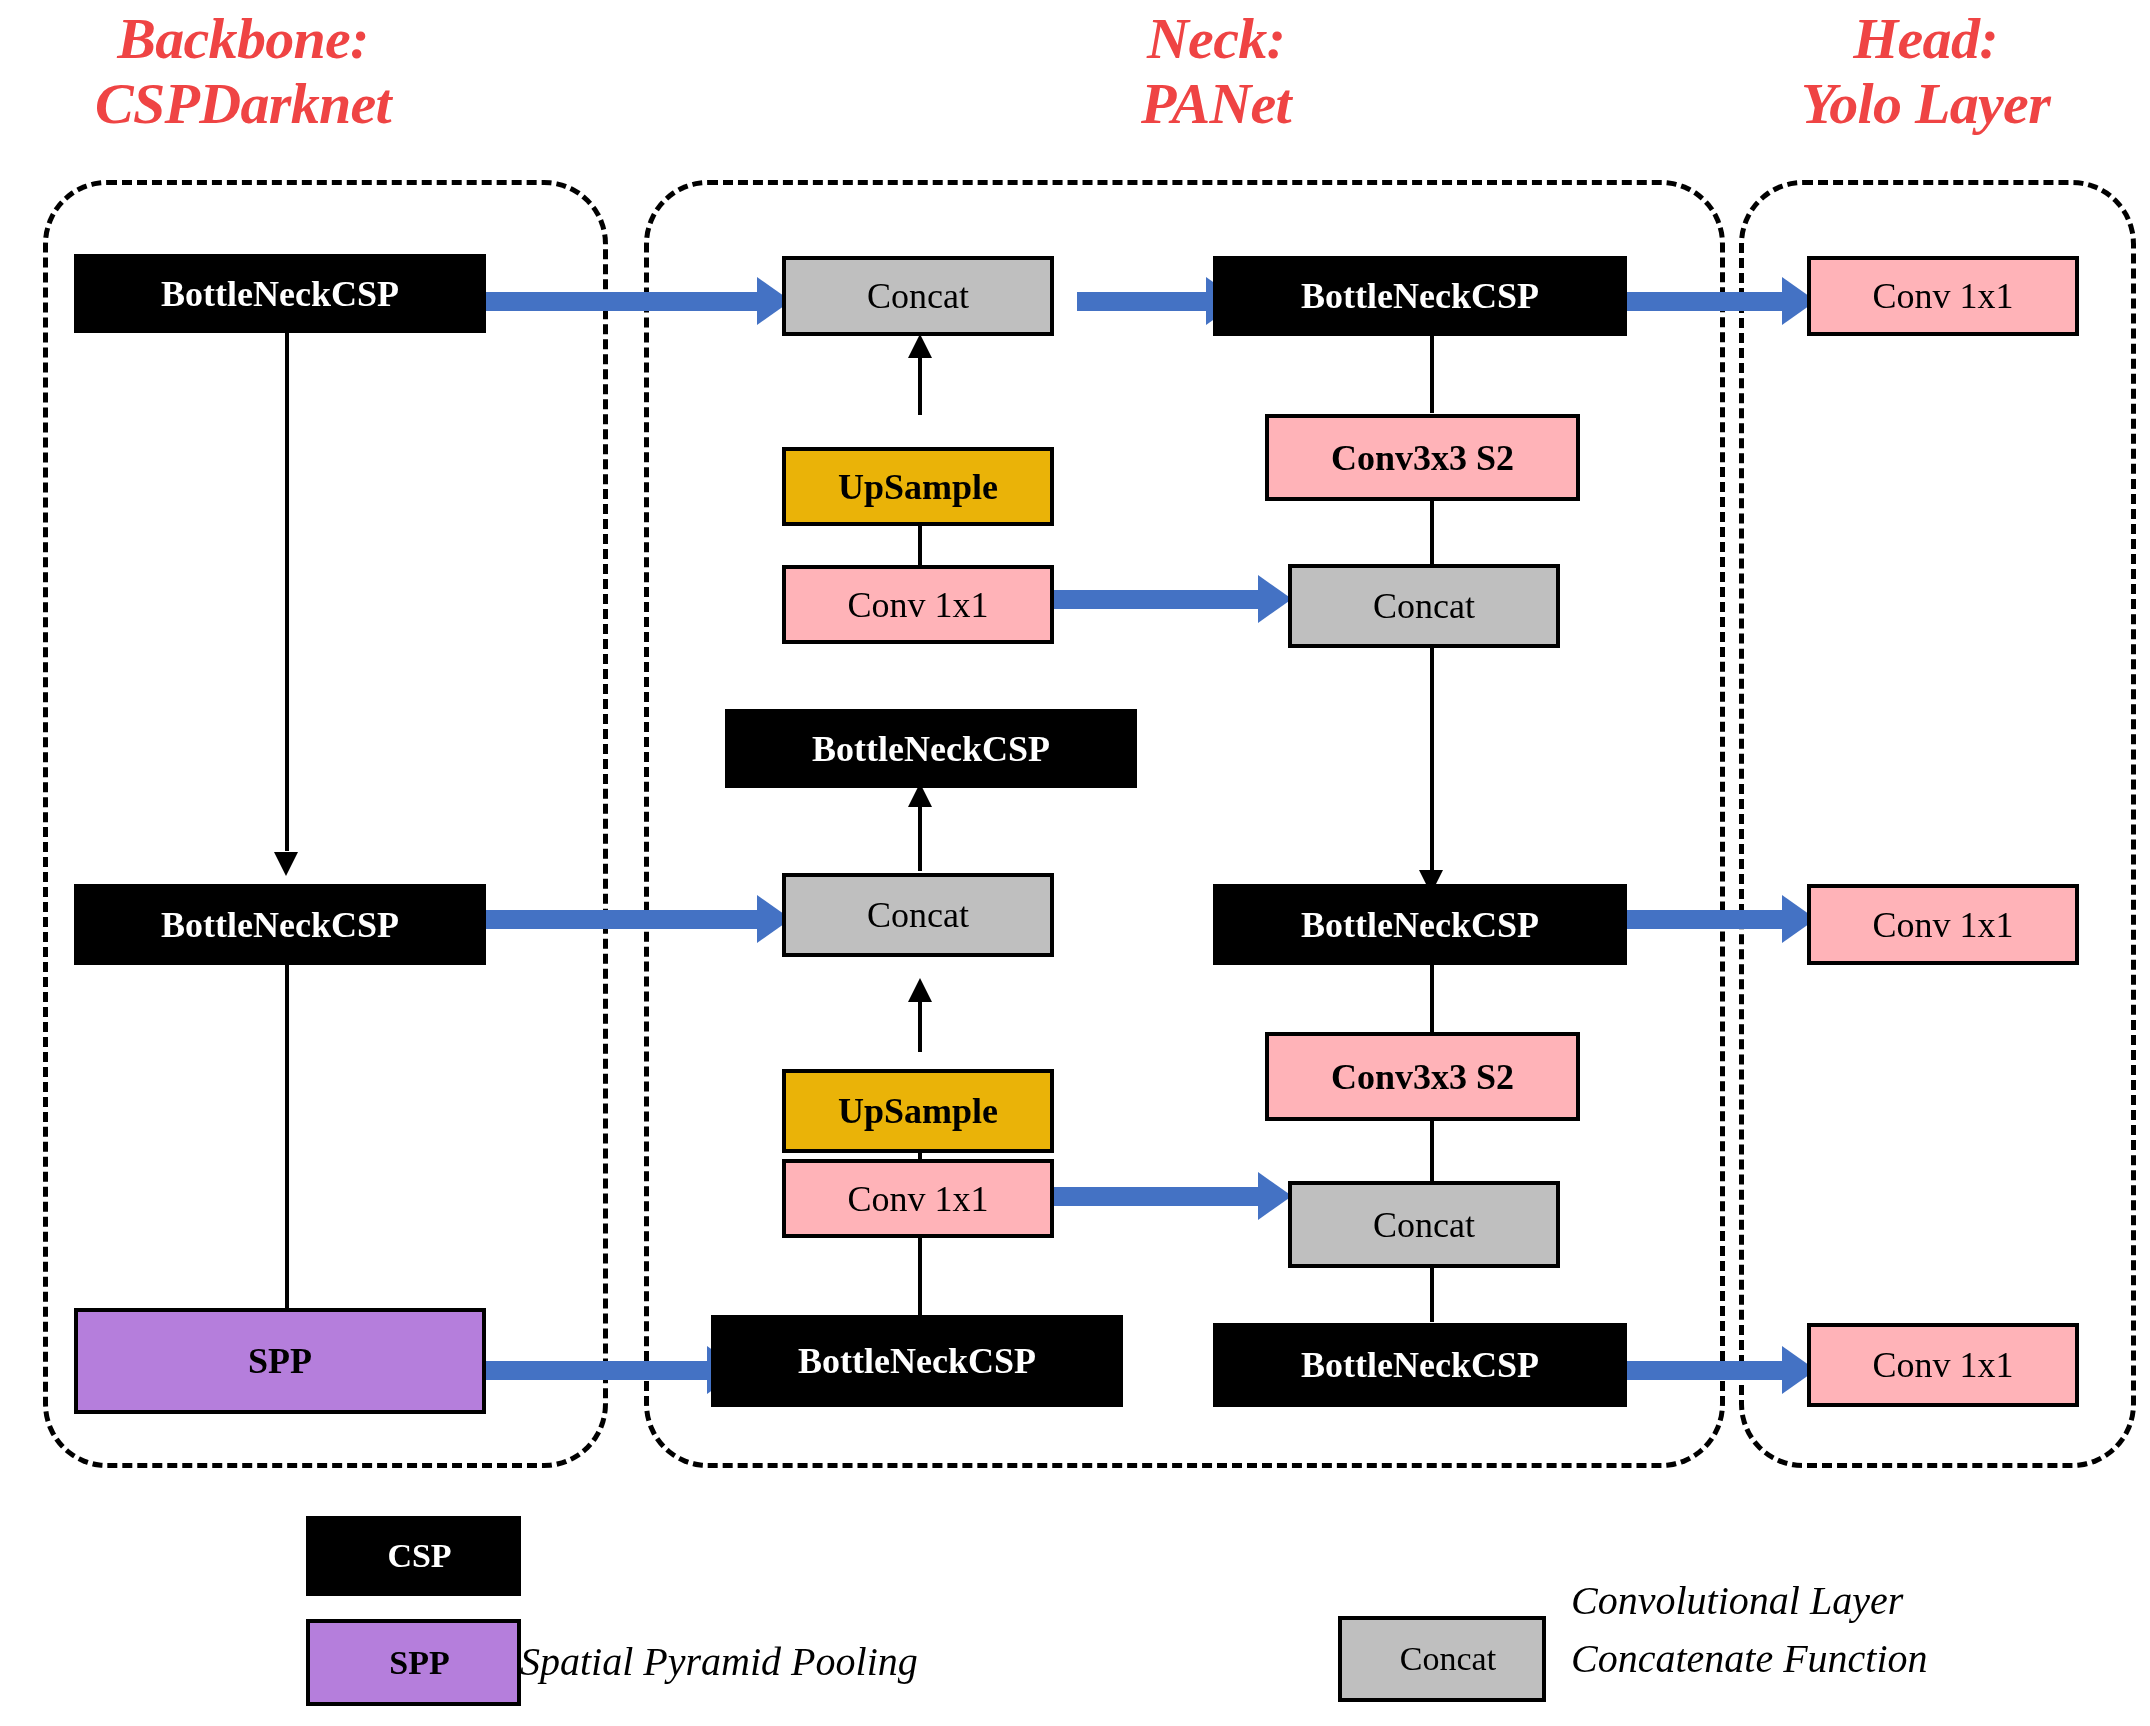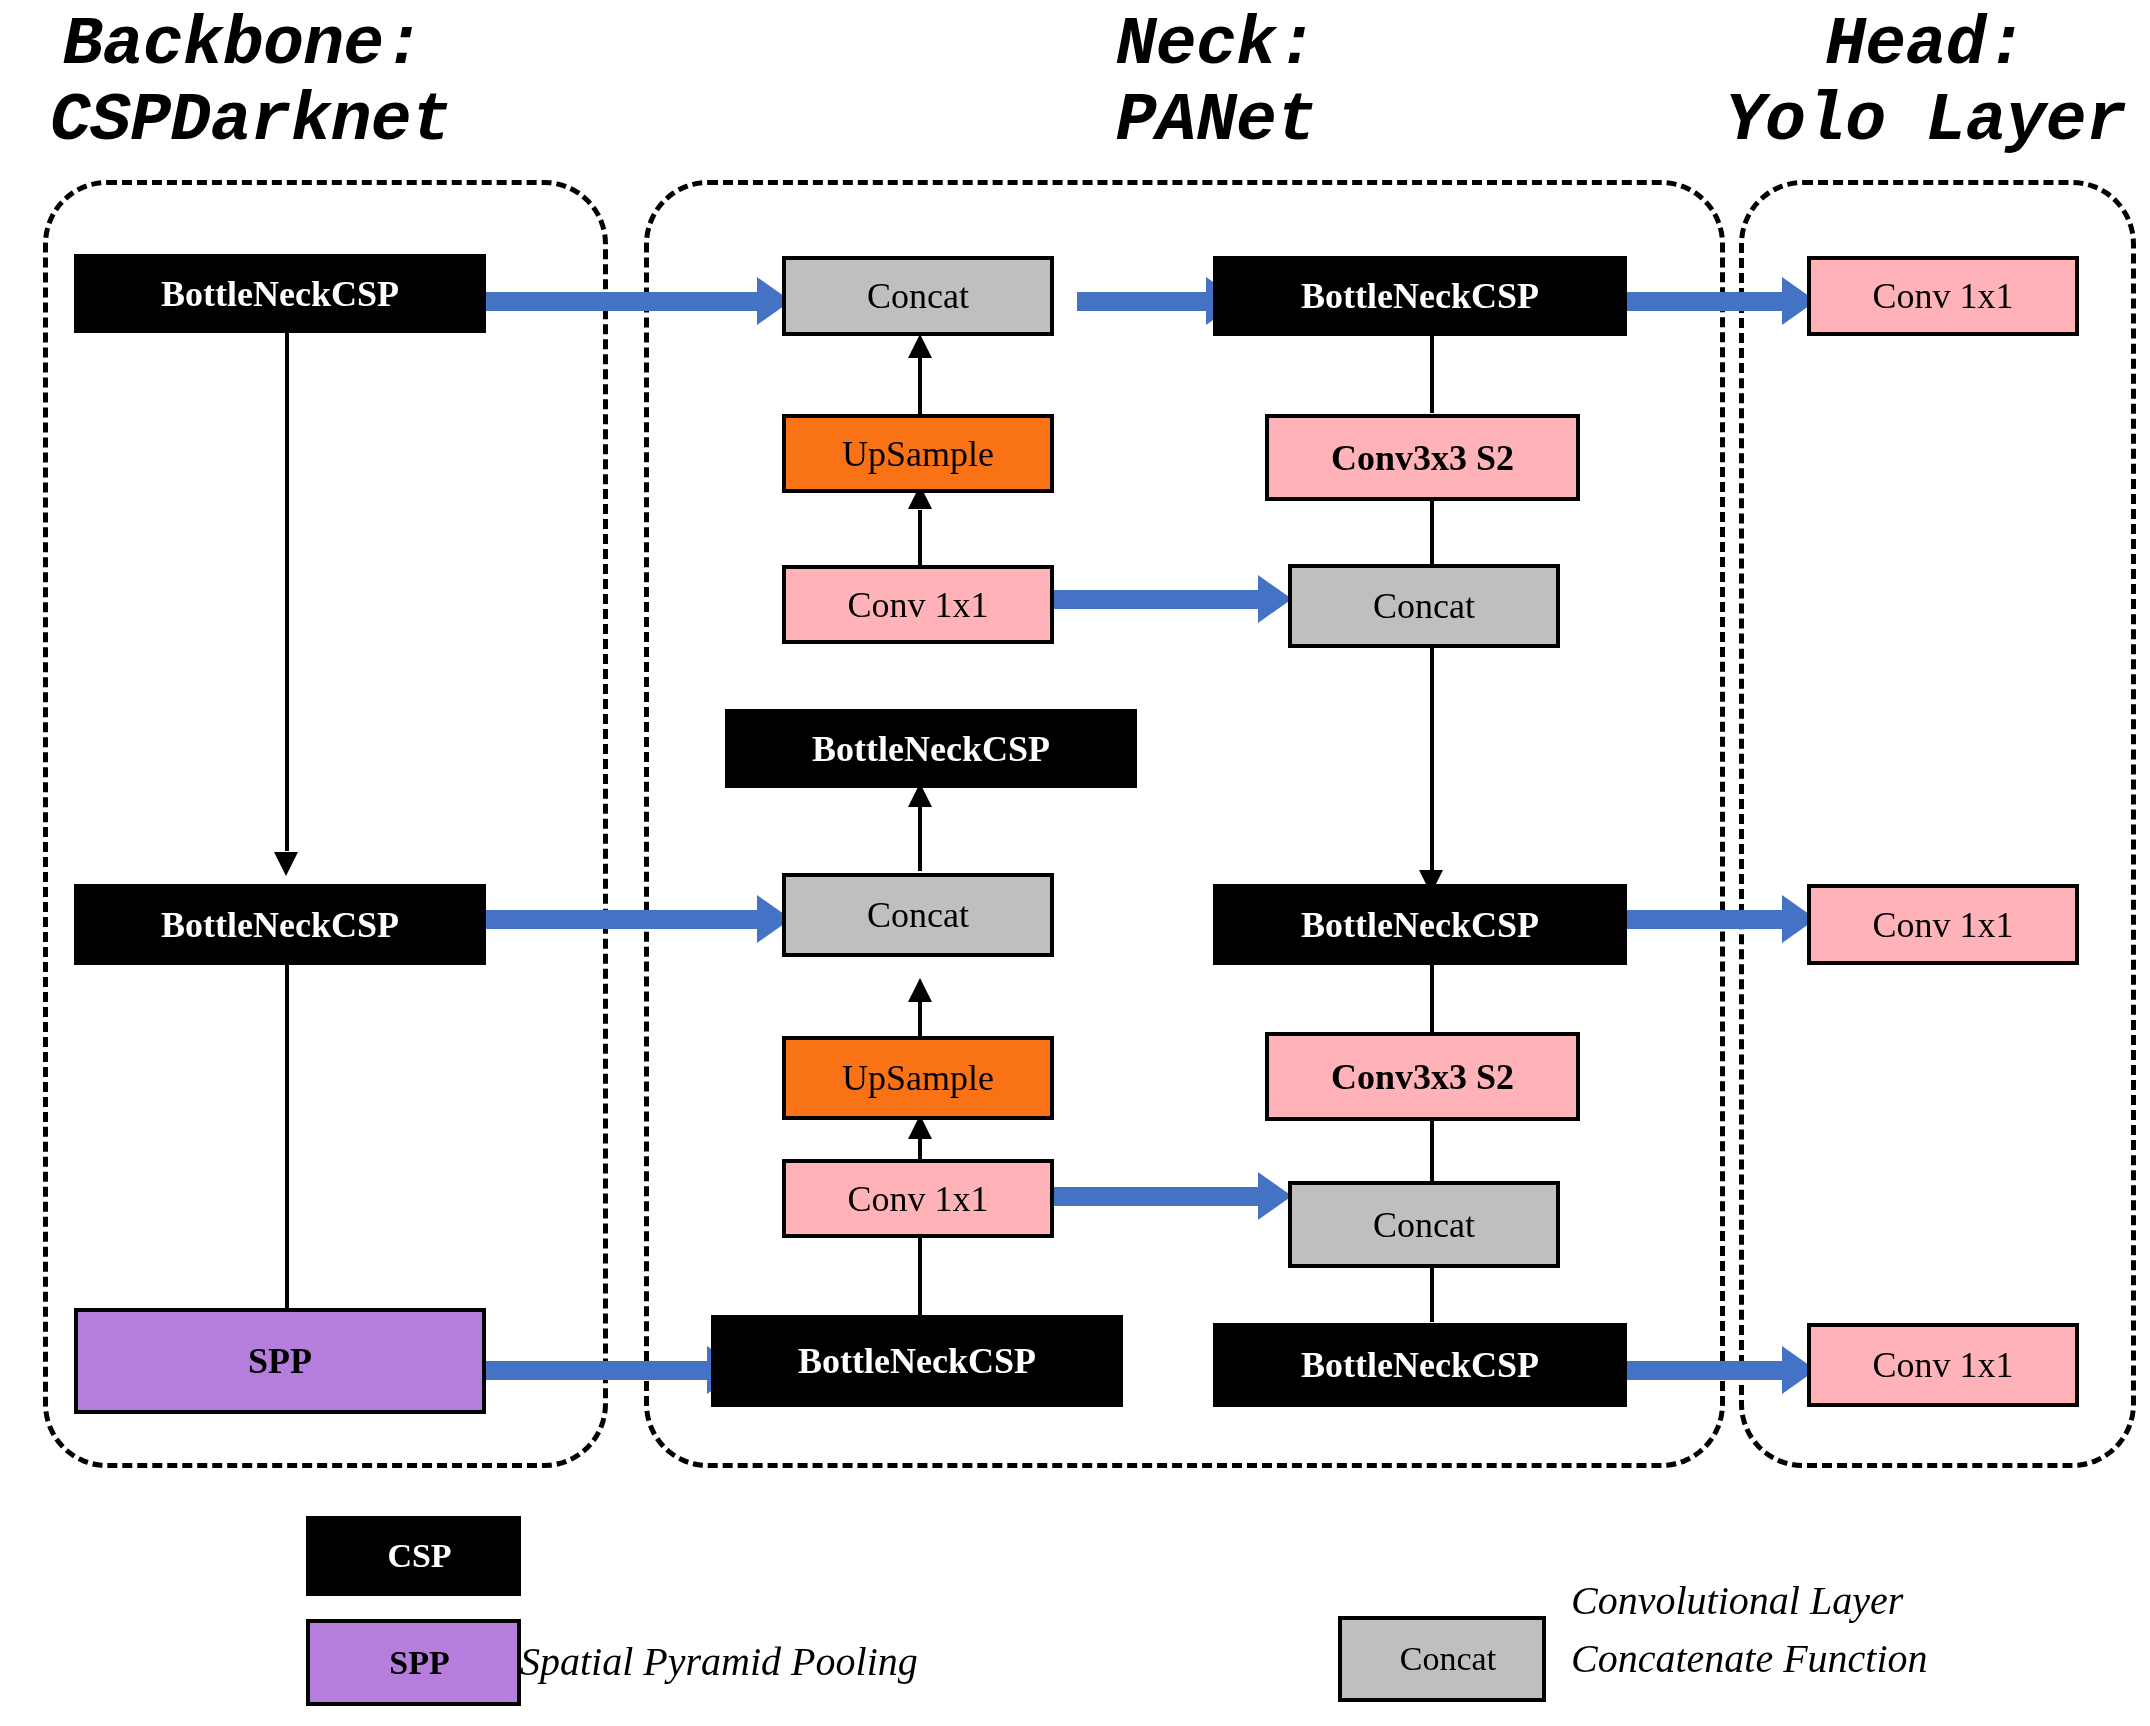--- a/index.html
+++ b/index.html
@@ -2,37 +2,37 @@
 <html style="font-size:11.5px"><head>
 <meta charset="utf-8">
 <style>
   html,body{margin:0;padding:0;background:#ffffff;}
   body{width:2151px;height:1727px;position:relative;overflow:hidden;
        font-family:"Liberation Serif","DejaVu Serif",serif;}
   #stage{position:absolute;left:0;top:0;width:2151px;height:1727px;}
 
   
   .sect-title{position:absolute;text-align:center;font-style:italic;font-weight:700;
-              font-size:68px;line-height:1.12;color:#000000;white-space:pre-line;
-              font-family:Liberation Mono, monospace;letter-spacing:-0.7px;}
+              font-size:58px;line-height:1.12;color:#ef4444;white-space:pre-line;
+              font-family:Liberation Serif, serif;letter-spacing:-0.7px;}
 
   
   .group{position:absolute;border:5px dashed #000;border-radius:64px;box-sizing:border-box;
          background:transparent;}
 
   
   .node{position:absolute;box-sizing:border-box;display:flex;align-items:center;
         justify-content:center;text-align:center;font-weight:700;color:#000;
         font-family:"Liberation Serif","DejaVu Serif",serif;line-height:1;}
   .n-csp   {background:#000000;color:#ffffff;border:2.9px solid #000000;font-size:36px;}
   .n-spp   {background:#B57EDC;color:#000000;border:4.3px solid #000000;font-size:36px;}
   .n-conv  {background:#FFB3B8;color:#000000;border:4.3px solid #000000;font-size:36px;font-weight:400;}
   .n-convb {background:#FFB3B8;color:#000000;border:4.3px solid #000000;font-size:36px;font-weight:700;}
   .n-concat{background:#BFBFBF;color:#000000;border:4.3px solid #000000;font-size:36px;font-weight:400;}
-  .n-up    {background:#f97316;color:#000000;border:4.3px solid #000000;font-size:36px;font-weight:400;}
+  .n-up    {background:#eab308;color:#000000;border:4.3px solid #000000;font-size:36px;font-weight:700;margin-top:33px;}
 
   
   .vline{position:absolute;width:3.6px;background:#000;}
   .harrow-head-down{position:absolute;width:0;height:0;
       border-left:12px solid transparent;border-right:12px solid transparent;
       border-top:24px solid #000;}
   .harrow-head-up{position:absolute;width:0;height:0;
       border-left:12px solid transparent;border-right:12px solid transparent;
       border-bottom:24px solid #000;}
 

